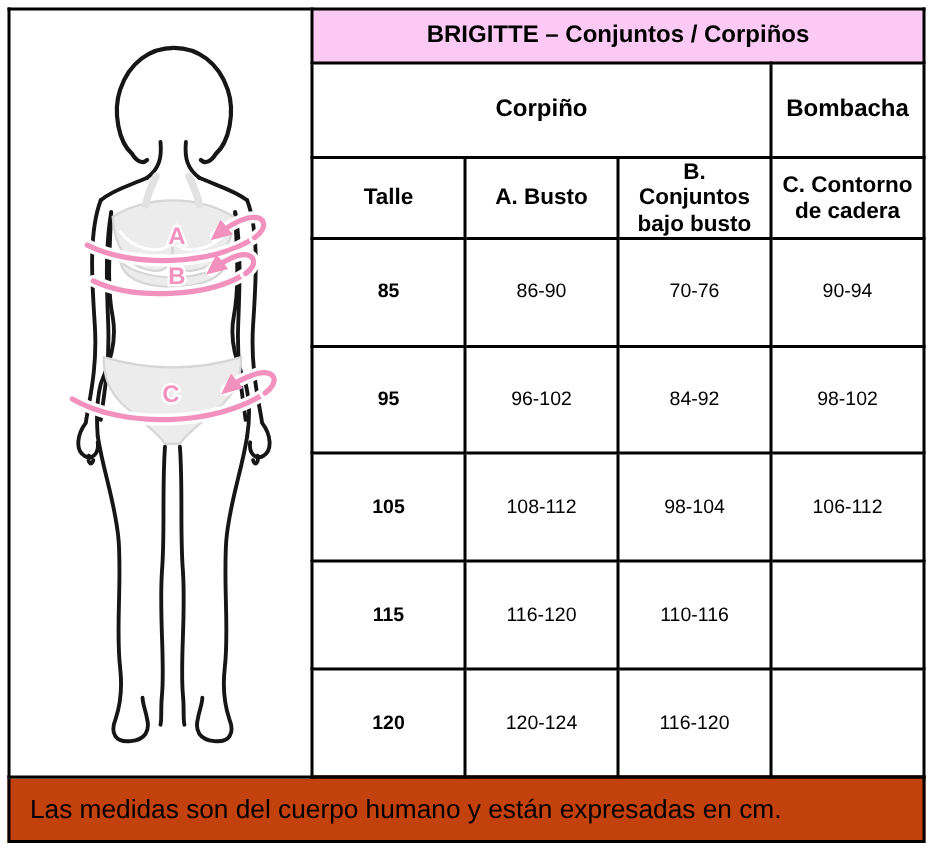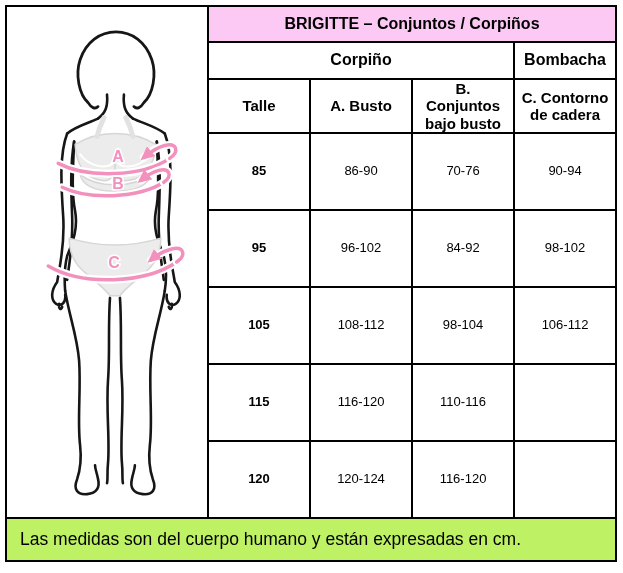--- a/index.html
+++ b/index.html
@@ -23,28 +23,28 @@
   table.size-table{
     width:410px;height:514px;border-collapse:collapse;table-layout:fixed;flex:none;padding-left:24px;
   }
   table.size-table th,table.size-table td{
     border:2px solid var(--border);text-align:center;vertical-align:middle;
     padding:0 2px;font-size:13px;line-height:1.15;
   }
   tr.title-row th{
     height:36px;background:var(--header-bg);font-weight:bold;font-size:16px;
   }
-  tr.group-row th{height:37px;font-weight:bold;font-size:16px;}
+  tr.group-row th{height:63px;font-weight:bold;font-size:16px;}
   tr.col-row th{height:46px;font-weight:bold;font-size:15px;padding:0;}
   tr.col-row th .hwrap{width:92px;margin:0 auto;}
   tbody td{height:47px;}
   td.talle-cell{font-weight:bold;}
   .footer-note{
     margin-top:-2px;width:612px;height:45px;border:2px solid var(--border);
-    display:flex;align-items:center;padding-left:13px;font-size:17.5px;background:#bef264;
+    display:flex;align-items:center;padding-left:13px;font-size:17.5px;background:#c2410c;
   }
   .fig-label{
     font-weight:bold;font-size:16px;fill:var(--arrow-pink);
     stroke:#ffffff;stroke-width:3px;paint-order:stroke;text-anchor:middle;
     font-family:"Liberation Sans",sans-serif;
   }
   .arrow-main{fill:none;stroke:var(--arrow-pink);stroke-width:3.5;stroke-linecap:round;}
   .arrow-halo{fill:none;stroke:#ffffff;stroke-width:8;stroke-linecap:round;}
   .body-line{fill:none;stroke:#161616;stroke-width:2.6;stroke-linecap:round;stroke-linejoin:round;}
   .body-line-fill{fill:#ffffff;stroke:#161616;stroke-width:2.8;stroke-linecap:round;stroke-linejoin:round;}

